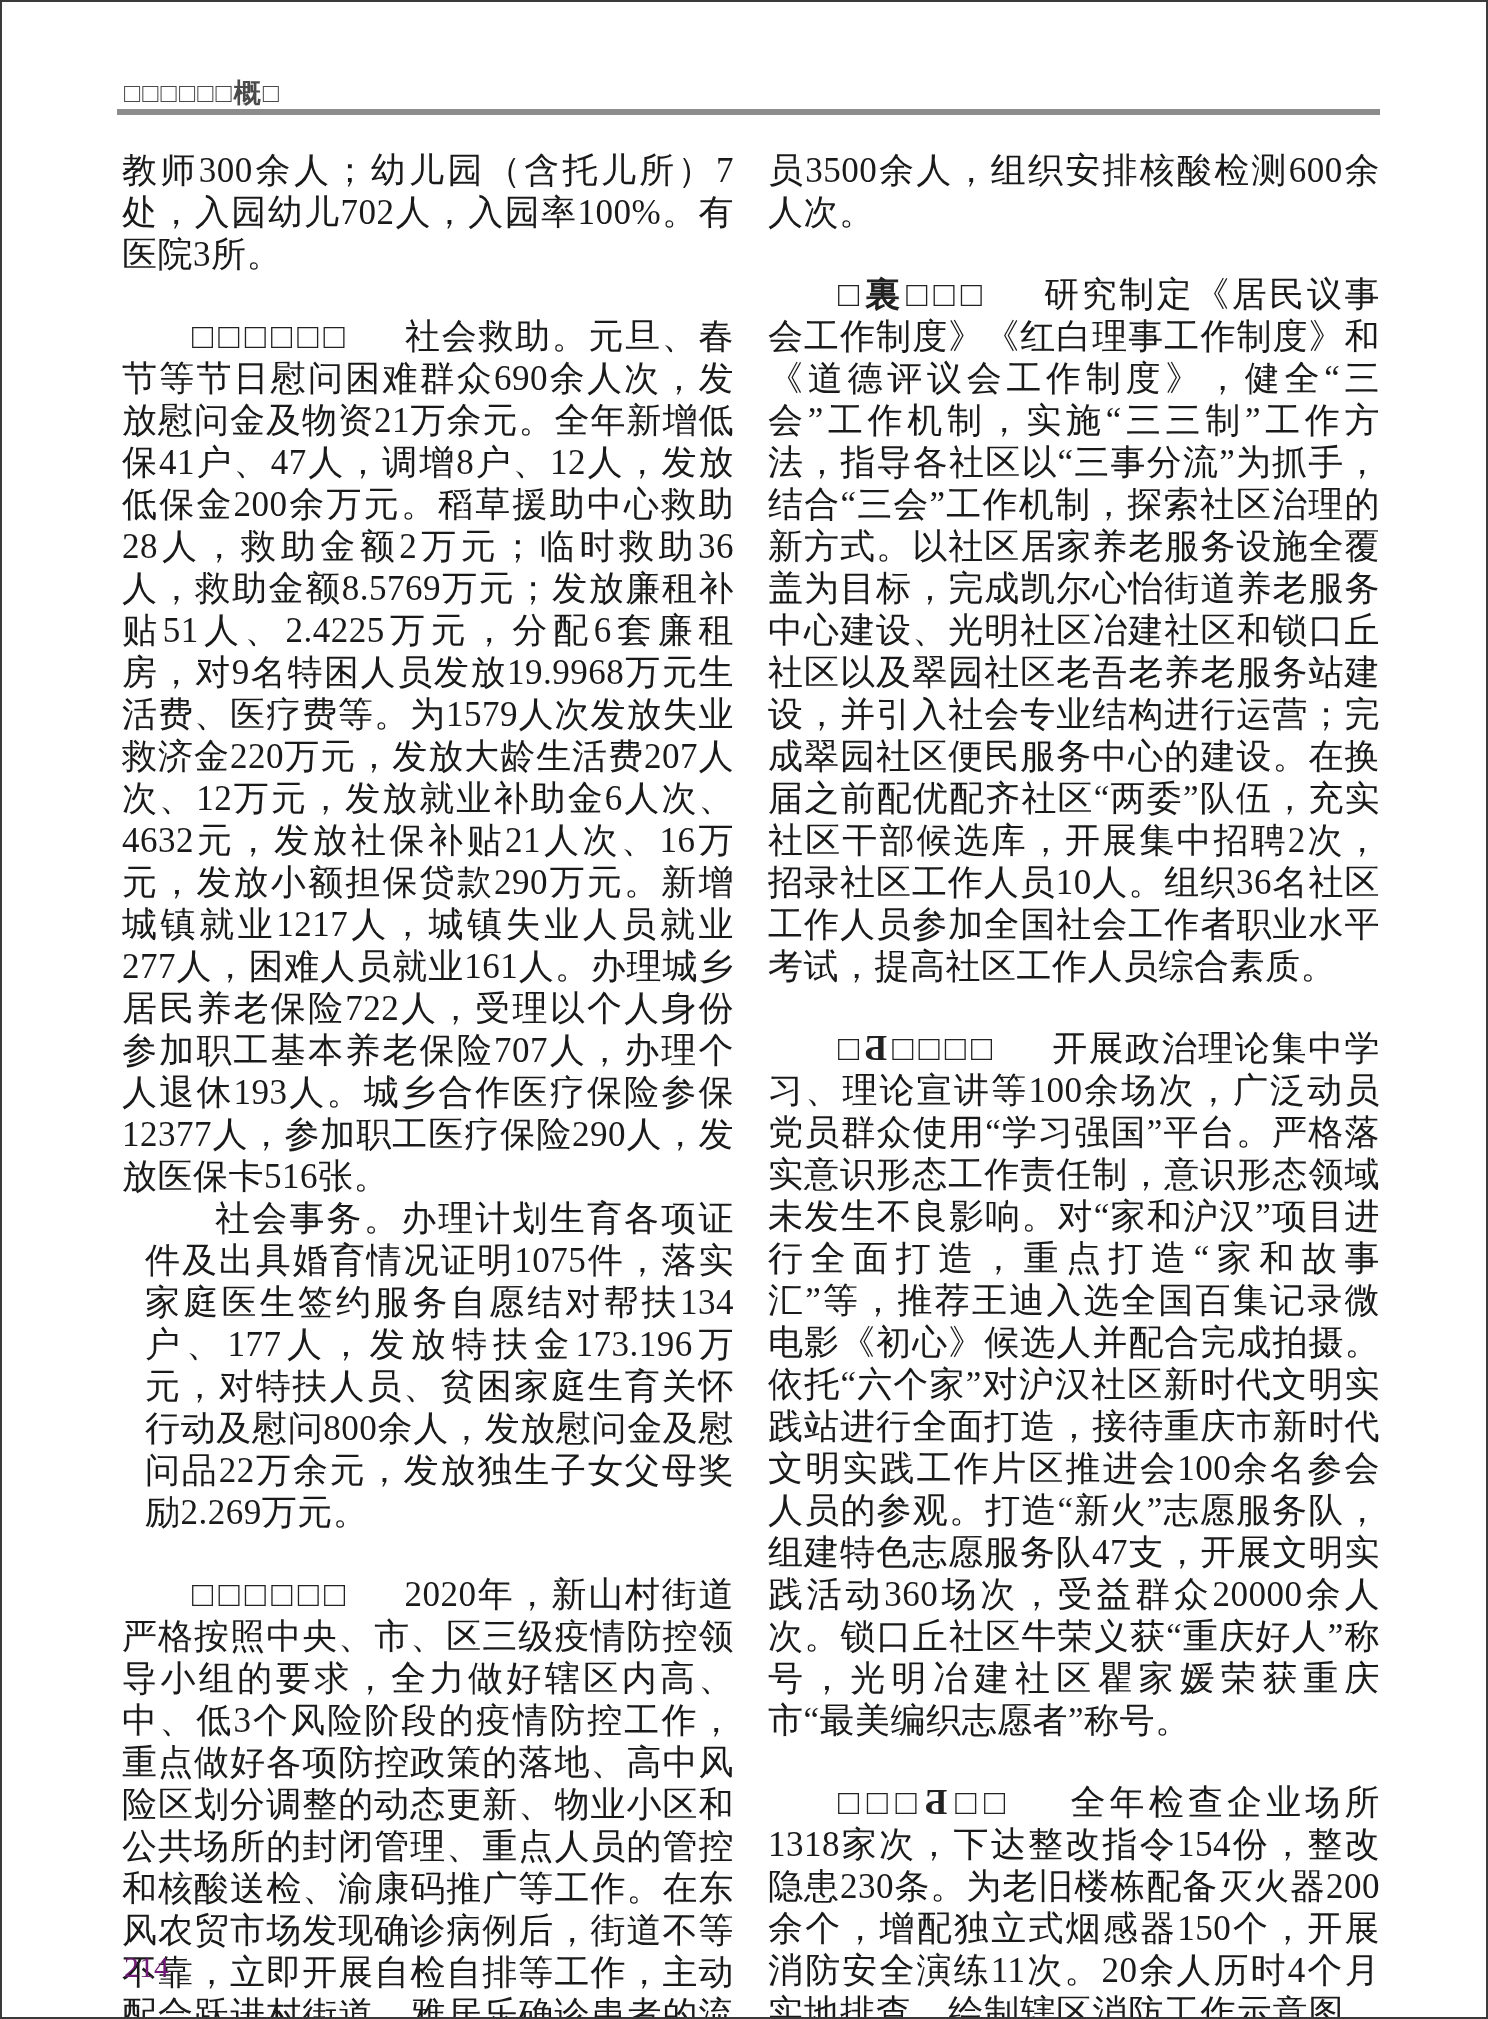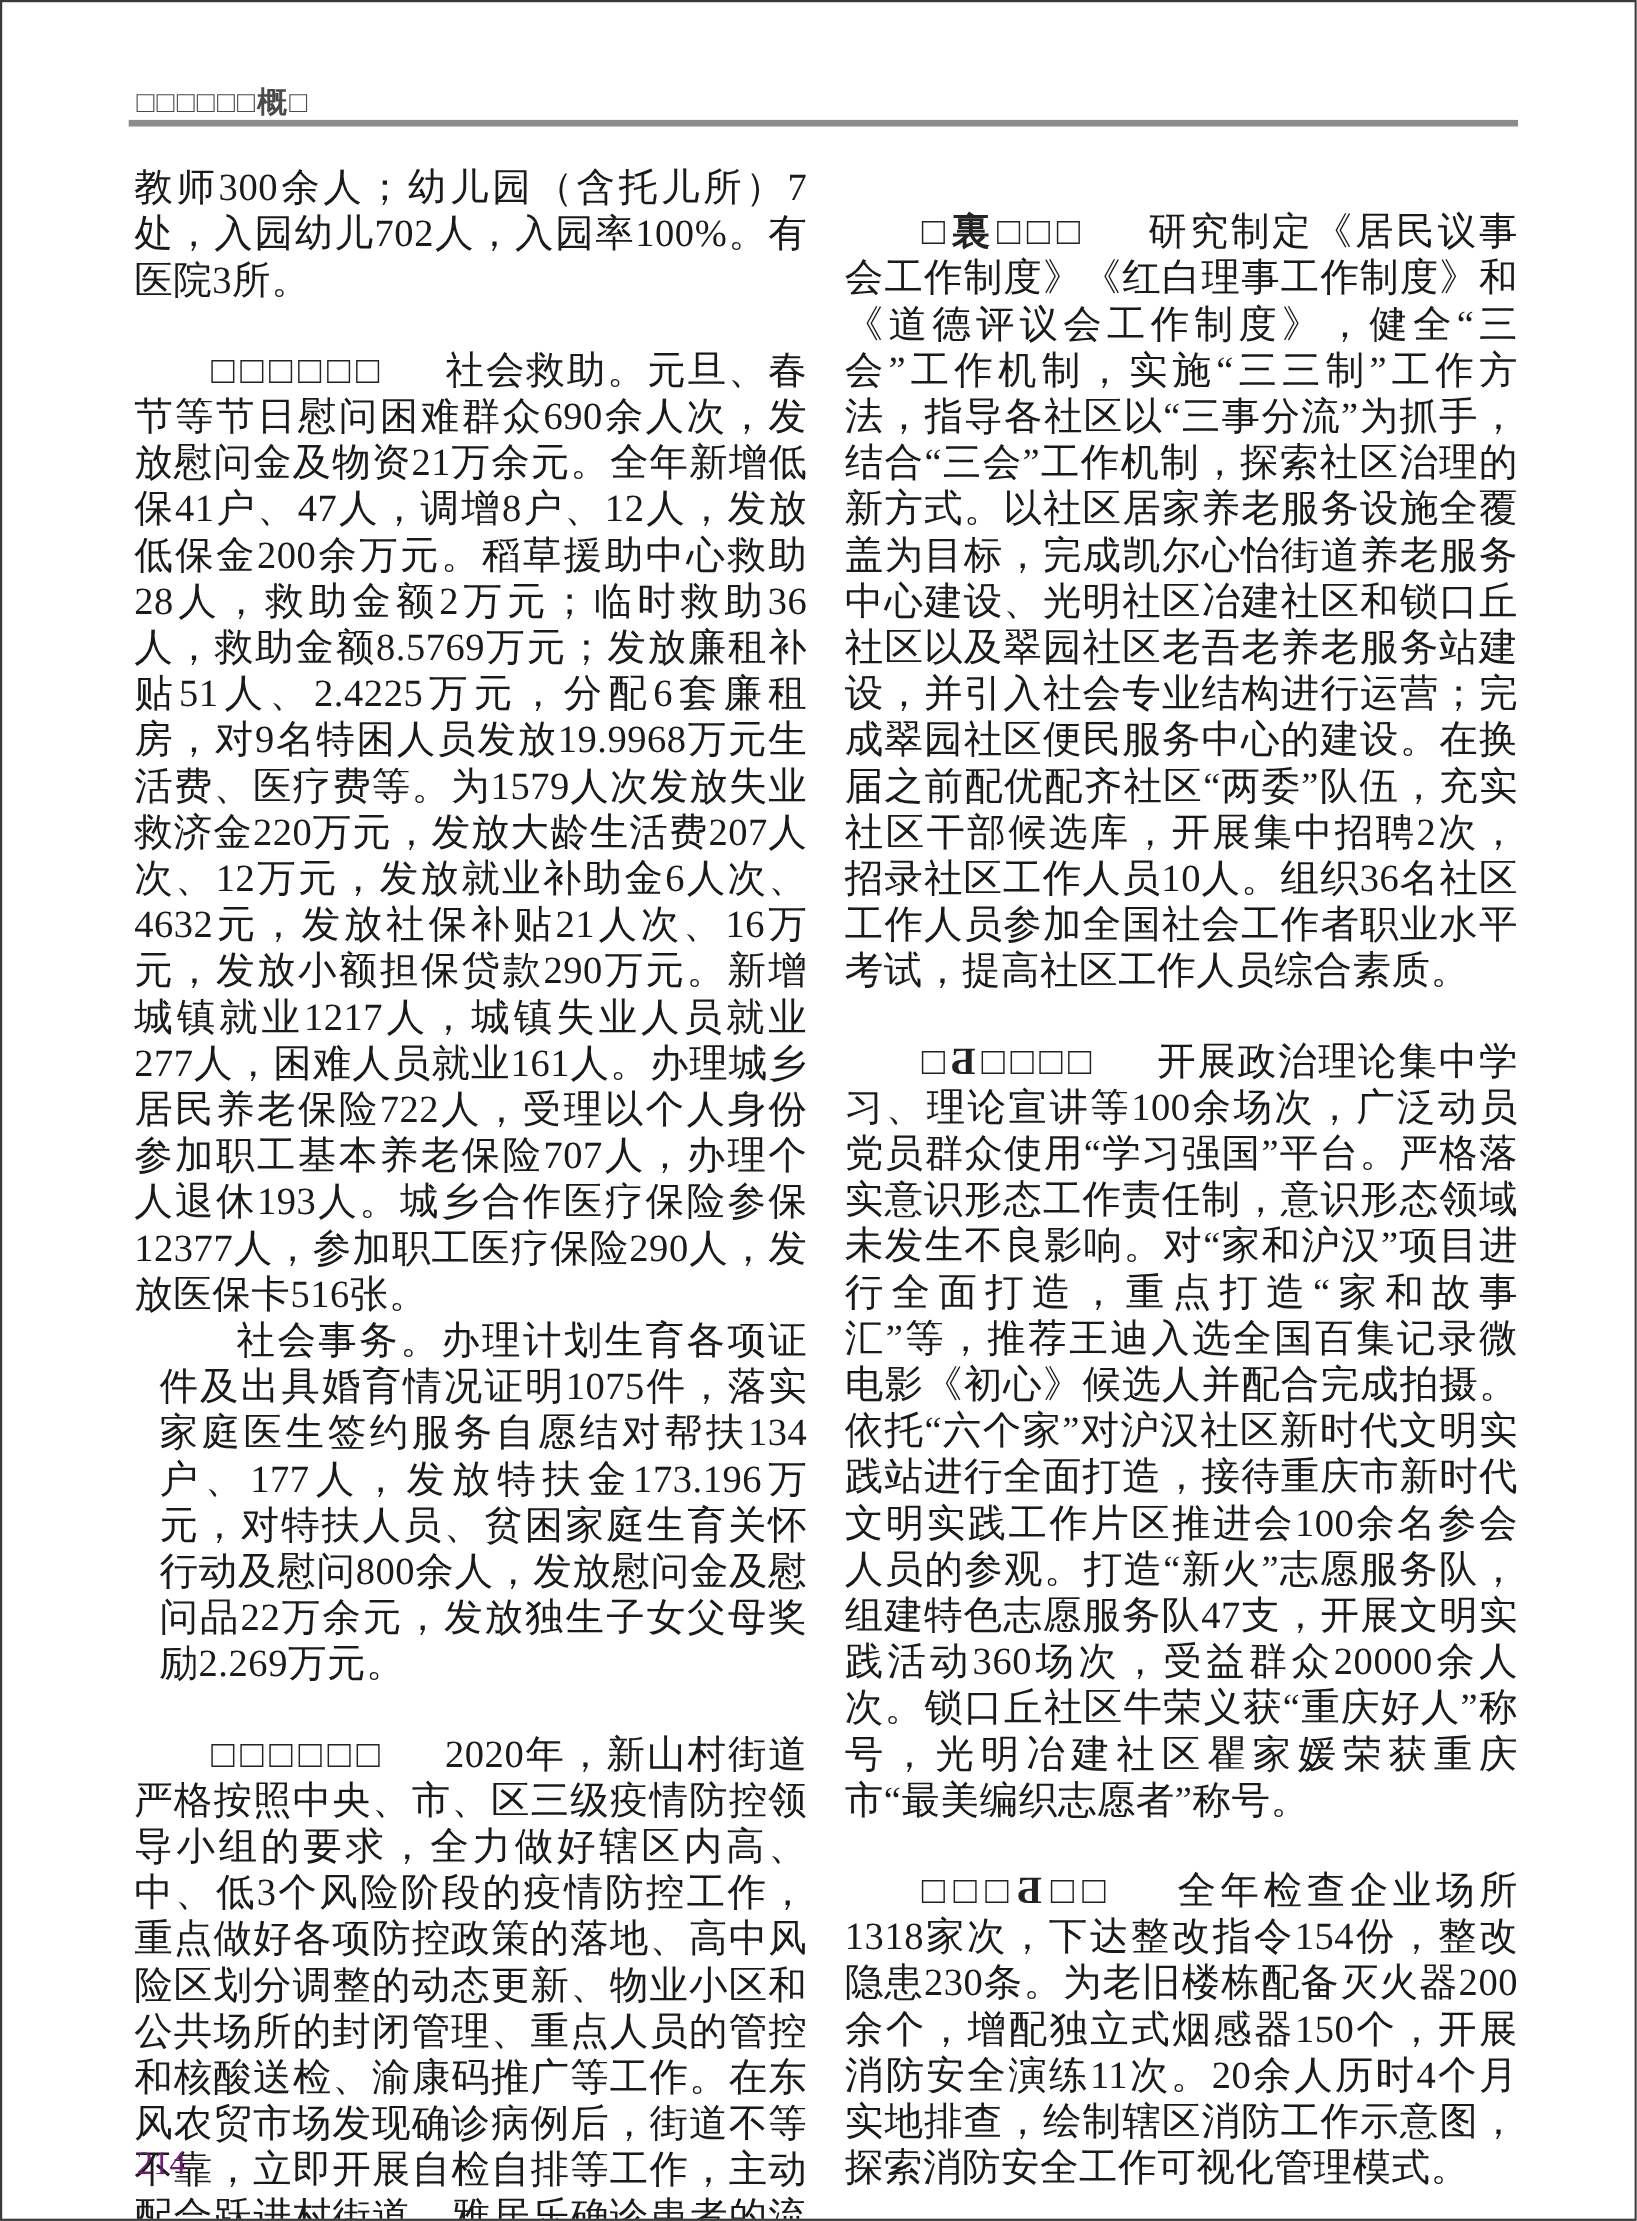--- a/index.html
+++ b/index.html
@@ -82,20 +82,21 @@
       <p class="para">教师300余人；幼儿园（含托儿所）7处，入园幼儿702人，入园率100%。有医院3所。</p>
 
       <p class="para section"><span class="sec-head">□□□□□□</span><span class="sec-gap"></span><span>社会救助。元旦、春节等节日慰问困难群众690余人次，发放慰问金及物资21万余元。全年新增低保41户、47人，调增8户、12人，发放低保金200余万元。稻草援助中心救助28人，救助金额2万元；临时救助36人，救助金额8.5769万元；发放廉租补贴51人、2.4225万元，分配6套廉租房，对9名特困人员发放19.9968万元生活费、医疗费等。为1579人次发放失业救济金220万元，发放大龄生活费207人次、12万元，发放就业补助金6人次、4632元，发放社保补贴21人次、16万元，发放小额担保贷款290万元。新增城镇就业1217人，城镇失业人员就业277人，困难人员就业161人。办理城乡居民养老保险722人，受理以个人身份参加职工基本养老保险707人，办理个人退休193人。城乡合作医疗保险参保12377人，参加职工医疗保险290人，发放医保卡516张。</span></p>
 
       <p class="para indent">社会事务。办理计划生育各项证件及出具婚育情况证明1075件，落实家庭医生签约服务自愿结对帮扶134户、177人，发放特扶金173.196万元，对特扶人员、贫困家庭生育关怀行动及慰问800余人，发放慰问金及慰问品22万余元，发放独生子女父母奖励2.269万元。</p>
 
       <p class="para section"><span class="sec-head">□□□□□□</span><span class="sec-gap"></span><span>2020年，新山村街道严格按照中央、市、区三级疫情防控领导小组的要求，全力做好辖区内高、中、低3个风险阶段的疫情防控工作，重点做好各项防控政策的落地、高中风险区划分调整的动态更新、物业小区和公共场所的封闭管理、重点人员的管控和核酸送检、渝康码推广等工作。在东风农贸市场发现确诊病例后，街道不等不靠，立即开展自检自排等工作，主动配合跃进村街道、雅居乐确诊患者的流病调查，共调查可疑、报漏或密切接触者40余人，重点人员管控3000余人，确保疫情规模不扩散。疫情进入常态化后，支持开展企业复工复产和学校复学工作，重点关注国内本土病例、风险等级调节和涉新冠病毒冷冻链物品等情况，对有关的重点人员进行排查、管控和核酸检测。全年制作疫情防控措施表10余个版本，管控湖北、北京、大连、新疆等地，以及境外各类重点人</span></p>
     </div>
 
     <div class="col">
+      <p class="para">员3500余人，组织安排核酸检测600余人次。</p>
 
       <p class="para section"><span class="sec-head">□裏□□□</span><span class="sec-gap"></span><span>研究制定《居民议事会工作制度》《红白理事工作制度》和《道德评议会工作制度》，健全“三会”工作机制，实施“三三制”工作方法，指导各社区以“三事分流”为抓手，结合“三会”工作机制，探索社区治理的新方式。以社区居家养老服务设施全覆盖为目标，完成凯尔心怡街道养老服务中心建设、光明社区冶建社区和锁口丘社区以及翠园社区老吾老养老服务站建设，并引入社会专业结构进行运营；完成翠园社区便民服务中心的建设。在换届之前配优配齐社区“两委”队伍，充实社区干部候选库，开展集中招聘2次，招录社区工作人员10人。组织36名社区工作人员参加全国社会工作者职业水平考试，提高社区工作人员综合素质。</span></p>
 
       <p class="para section"><span class="sec-head">□Ƌ□□□□</span><span class="sec-gap"></span><span>开展政治理论集中学习、理论宣讲等100余场次，广泛动员党员群众使用“学习强国”平台。严格落实意识形态工作责任制，意识形态领域未发生不良影响。对“家和沪汉”项目进行全面打造，重点打造“家和故事汇”等，推荐王迪入选全国百集记录微电影《初心》候选人并配合完成拍摄。依托“六个家”对沪汉社区新时代文明实践站进行全面打造，接待重庆市新时代文明实践工作片区推进会100余名参会人员的参观。打造“新火”志愿服务队，组建特色志愿服务队47支，开展文明实践活动360场次，受益群众20000余人次。锁口丘社区牛荣义获“重庆好人”称号，光明冶建社区瞿家媛荣获重庆市“最美编织志愿者”称号。</span></p>
 
 
       <p class="para section"><span class="sec-head">□□□Ƌ□□</span><span class="sec-gap"></span><span>全年检查企业场所1318家次，下达整改指令154份，整改隐患230条。为老旧楼栋配备灭火器200余个，增配独立式烟感器150个，开展消防安全演练11次。20余人历时4个月实地排查，绘制辖区消防工作示意图，探索消防安全工作可视化管理模式。</span></p>
     </div>
 
   </div>

